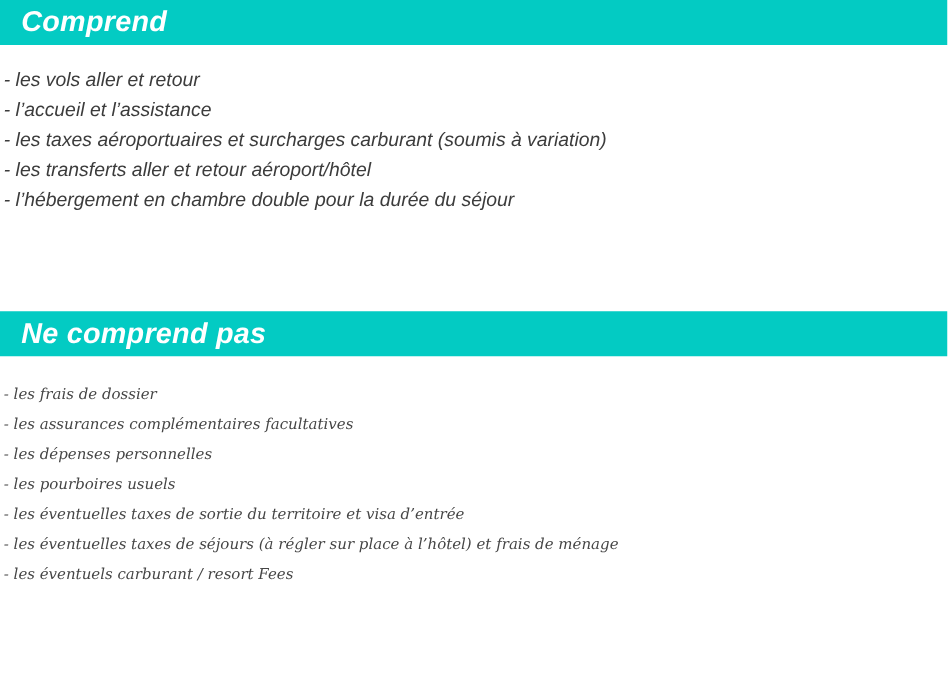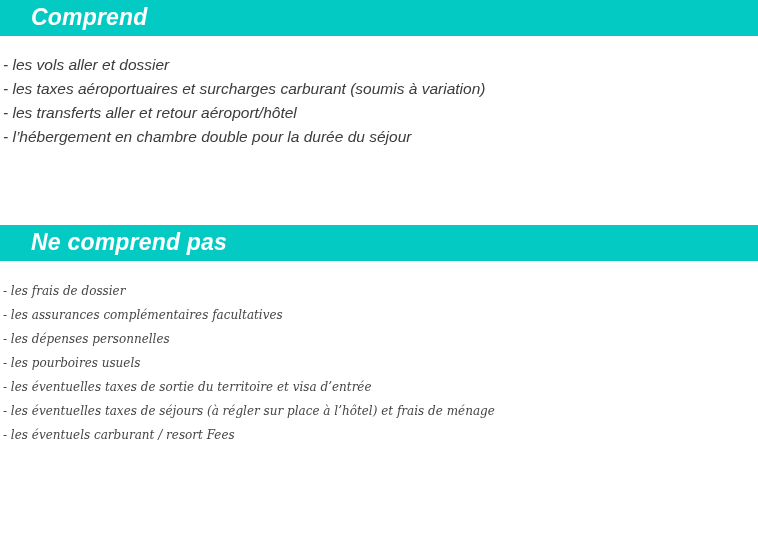--- a/index.html
+++ b/index.html
@@ -16,21 +16,21 @@
     background: #ffffff;
     overflow: hidden;
     font-family: "Liberation Sans", sans-serif;
   }
   .header-bar {
     width: 758px;
     height: 36px;
     background: var(--accent);
     display: flex;
     align-items: center;
-    padding-left: 31px;
+    padding-left: 17px;
   }
   .header-title {
     color: var(--header-text);
     font-family: "Liberation Sans", sans-serif;
     font-size: 23px;
     font-weight: 700;
     font-style: italic;
     letter-spacing: 0.2px;
     line-height: 1;
     padding-bottom: 2px;
@@ -59,21 +59,22 @@
   .section-gap { height: 76px; }
 </style>
 </head>
 <body>
 
 <div>
   <div class="header-bar">
     <span class="header-title">Comprend</span>
   </div>
   <div class="list list-sans">
-    <div class="item">- les vols aller et dossier</div>
+    <div class="item">- les vols aller et retour</div>
+    <div class="item">- l’accueil et l’assistance</div>
     <div class="item">- les taxes aéroportuaires et surcharges carburant (soumis à variation)</div>
     <div class="item">- les transferts aller et retour aéroport/hôtel</div>
     <div class="item">- l’hébergement en chambre double pour la durée du séjour</div>
   </div>
 </div>
 
 <div class="section-gap"></div>
 
 <div>
   <div class="header-bar">

